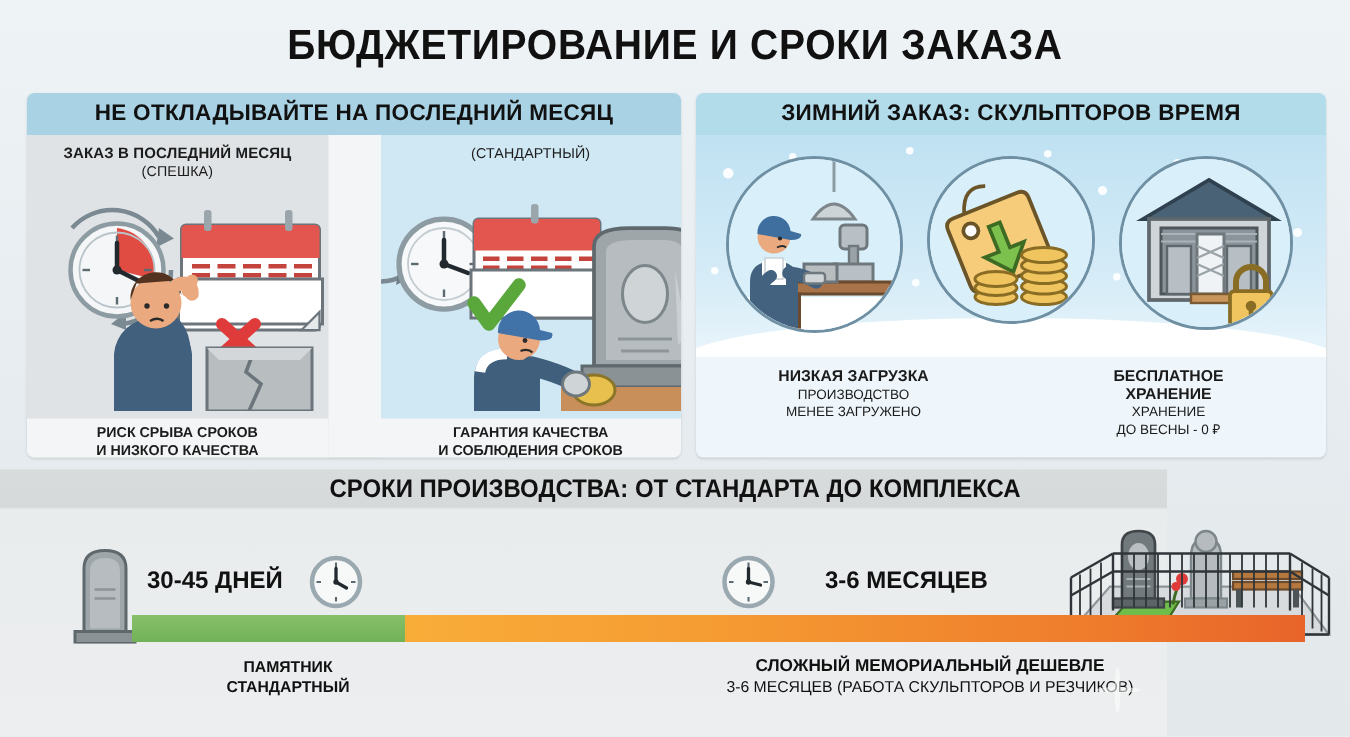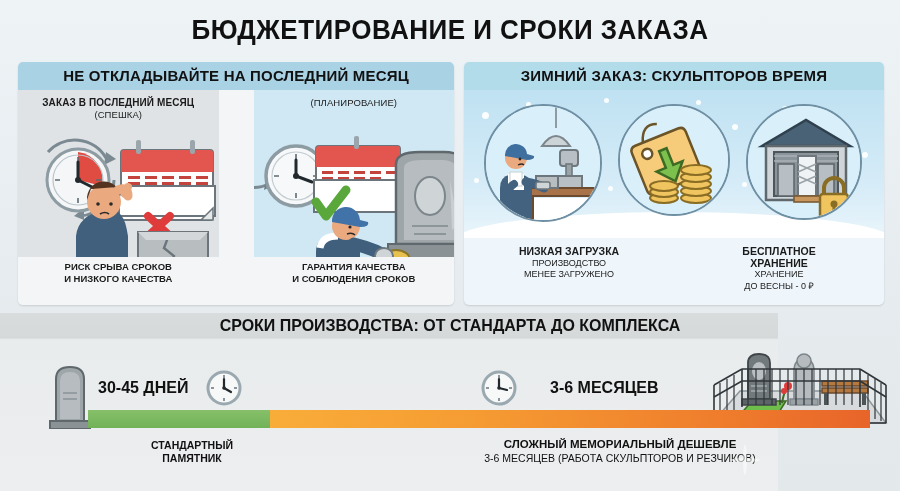--- a/index.html
+++ b/index.html
@@ -36,21 +36,21 @@
   .lp-col { position: relative; flex: 1 1 50%; }
   .lp-col.a { background: #dfe3e5; }
   .lp-col.b { background: #cfe8f4; }
   .col-title {
     text-align: center; font-size: 10px; font-weight: bold; color: #1b1b1b;
     padding-top: 7px; line-height: 11.5px; letter-spacing: .1px;
   }
   .col-title .sub { font-weight: normal; font-size: 9.5px; }
   .scene { position: absolute; left: 0; top: 34px; right: 0; bottom: 32px; }
   .lp-caption {
-    position: absolute; bottom: 0; left: 0; right: 0; height: 48px;
+    position: absolute; bottom: 0; left: 0; right: 0; height: 26px;
     background: #f3f5f6; text-align: center;
     font-size: 9.5px; font-weight: bold; color: #1b1b1b; line-height: 12px;
     padding-top: 4px;
   }
 
   
   #panel-right { left: 464px; top: 62px; width: 420px; height: 243px; background:#eef6fb; box-shadow:0 1px 2px rgba(0,0,0,.13); }
   .rp-scene { position: relative; height: 148px; background: linear-gradient(180deg,#bfe1f2 0%, #d8edf8 70%, #eaf5fb 100%); overflow: hidden; }
   .snow { position: absolute; border-radius: 50%; background: #fff; opacity: .92; }
   .snow-ground { position: absolute; left: -10px; right: -10px; bottom: -22px; height: 48px; background: #fff; border-radius: 50% 50% 0 0 / 60% 60% 0 0; }
@@ -166,21 +166,21 @@
           </svg>
         </div>
         <div class="lp-caption">
           <div>РИСК СРЫВА СРОКОВ</div>
           <div>И НИЗКОГО КАЧЕСТВА</div>
         </div>
       </div>
 
       <div class="lp-col b">
         <div class="col-title">
-          <div class="sub">(ПЛАНИРОВАНИЕ)</div>
+          <div class="sub">(СТАНДАРТНЫЙ)</div>
         </div>
         <div class="scene">
           <svg width="218" height="150" viewBox="0 0 218 150">
 
             <path d="M-14 62 q18 4 28 -2" fill="none" stroke="#7b8a92" stroke-width="3"></path>
             <polygon points="12,54 22,60 10,66" fill="#6f7d85"></polygon>
 
             <circle cx="42" cy="52" r="30" fill="#f7f8f9" stroke="#8d9ba3" stroke-width="3.5"></circle>
             <circle cx="42" cy="52" r="24" fill="none" stroke="#c3ccd1" stroke-width="1.2"></circle>
             <g stroke="#5c6a72" stroke-width="1.6">
@@ -456,22 +456,22 @@
 
     <div class="tl-bar">
       <div class="tl-green"></div>
       <div class="tl-orange"></div>
     </div>
 
     <div class="tl-label" id="label-left">30-45 ДНЕЙ</div>
     <div class="tl-label" id="label-right">3-6 МЕСЯЦЕВ</div>
 
     <div class="tl-caption" id="caption-left">
+      <div>ПАМЯТНИК</div>
       <div>СТАНДАРТНЫЙ</div>
-      <div>ПАМЯТНИК</div>
     </div>
 
     <div class="tl-caption" id="caption-right">
       <div class="hd">СЛОЖНЫЙ МЕМОРИАЛЬНЫЙ ДЕШЕВЛЕ</div>
       <div>3-6 МЕСЯЦЕВ (РАБОТА СКУЛЬПТОРОВ И РЕЗЧИКОВ)</div>
     </div>
 
     <div class="sparkle"></div>
   </div>
 

